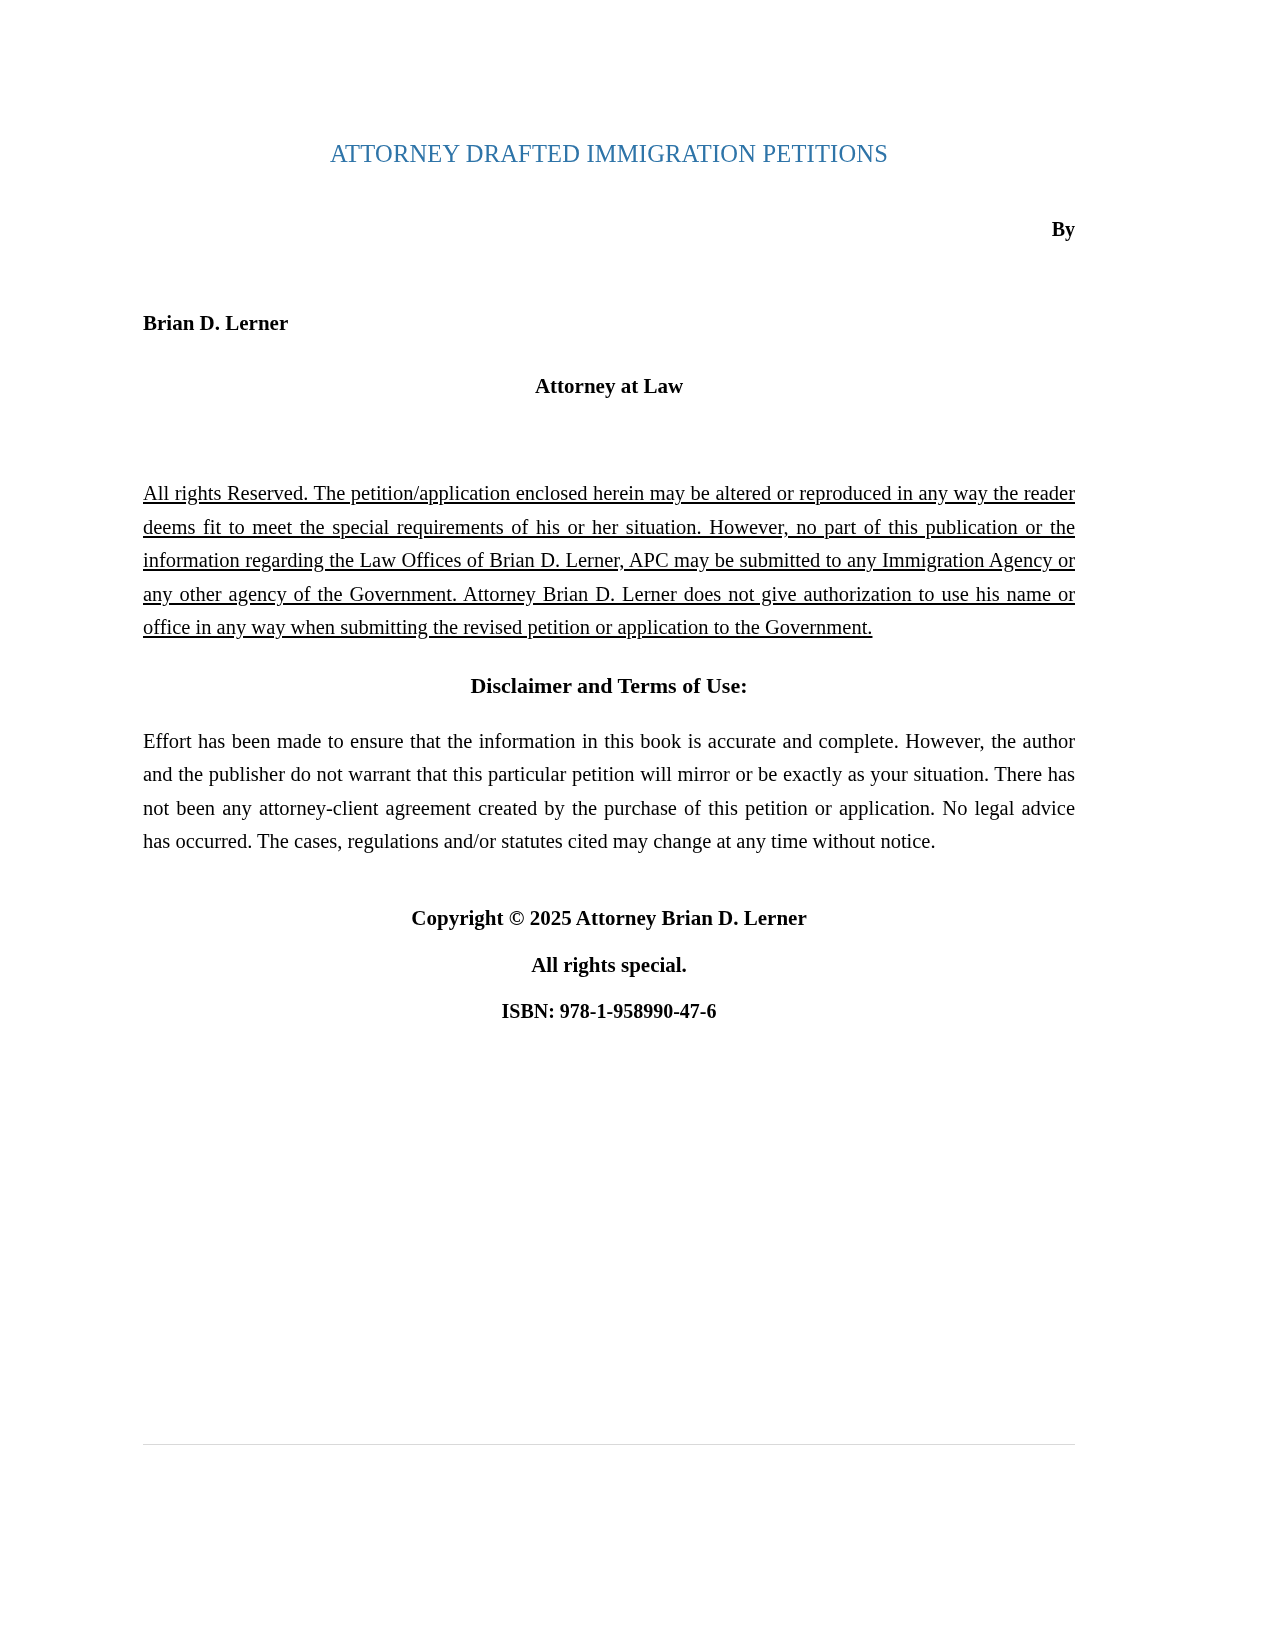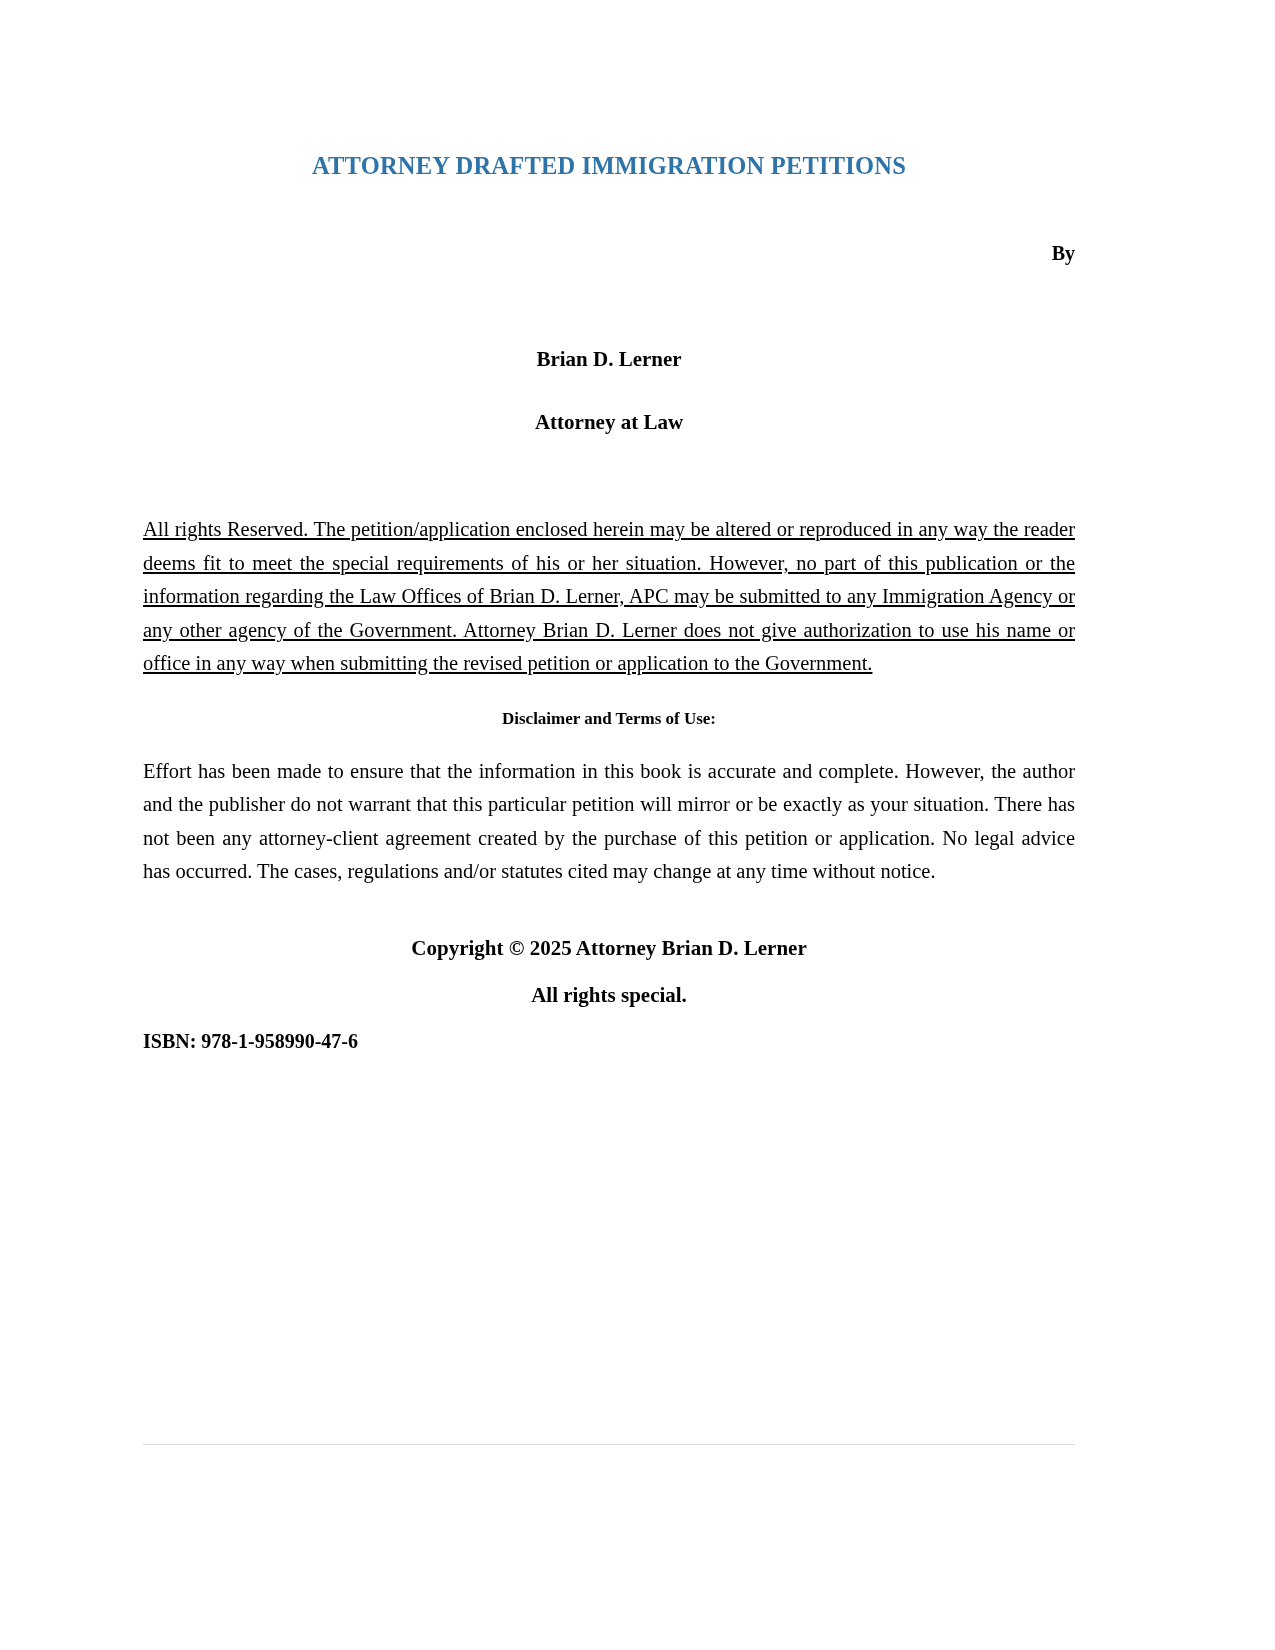--- a/index.html
+++ b/index.html
@@ -27,42 +27,42 @@
   }
   .content {
     position: absolute;
     left: 143px;
     top: 0;
     width: 932px;
   }
 
   
   .doc-title {
-    margin: 12px;
+    margin: 0;
     padding-top: 140px;
     text-align: center;
     font-size: 24.5px;
-    font-weight: bold;
+    font-weight: normal;
     letter-spacing: 0.2px;
     color: #2E74A8;
     font-family: "Liberation Serif", "DejaVu Serif", serif;
   }
 
   
   .byline-by {
     margin: 0;
     padding-top: 50px;
     text-align: right;
     font-size: 20px;
     font-weight: bold;
   }
   .author-name {
-    margin: 12px;
+    margin: 0;
     padding-top: 70px;
-    text-align: center;
+    text-align: left;
     font-size: 21px;
     font-weight: bold;
   }
   .author-role {
     margin: 15px;
     padding-top: 23px;
     text-align: center;
     font-size: 21px;
     font-weight: bold;
   }
@@ -81,21 +81,21 @@
   }
   .para-disclaimer-body {
     padding-top: 26px;
   }
 
   
   .section-heading {
     margin: 0;
     padding-top: 28px;
     text-align: center;
-    font-size: 17px;
+    font-size: 22px;
     font-weight: bold;
   }
 
   
   .copyright-line {
     margin: 0;
     padding-top: 47px;
     text-align: center;
     font-size: 21px;
     font-weight: bold;
@@ -103,21 +103,21 @@
   .rights-line {
     margin: 0;
     padding-top: 22px;
     text-align: center;
     font-size: 21px;
     font-weight: bold;
   }
   .isbn-line {
     margin: 0;
     padding-top: 22px;
-    text-align: left;
+    text-align: center;
     font-size: 20px;
     font-weight: bold;
   }
 
   
   .footer-rule {
     position: absolute;
     left: 143px;
     top: 1444px;
     width: 932px;

